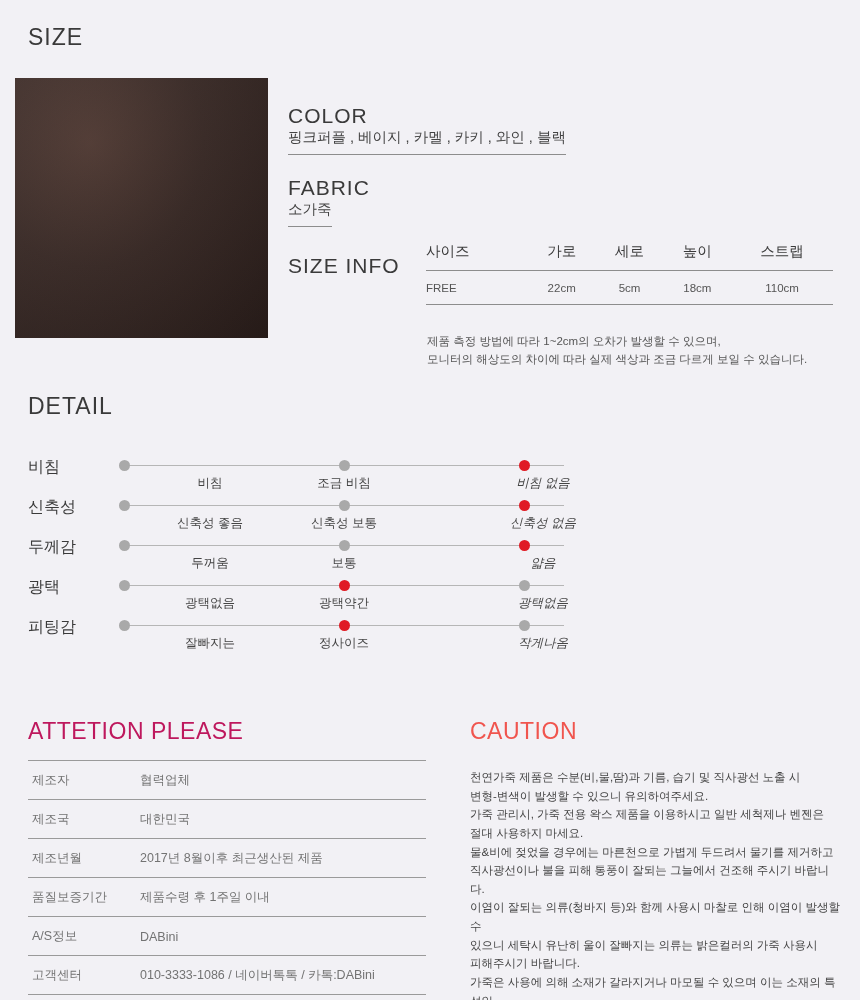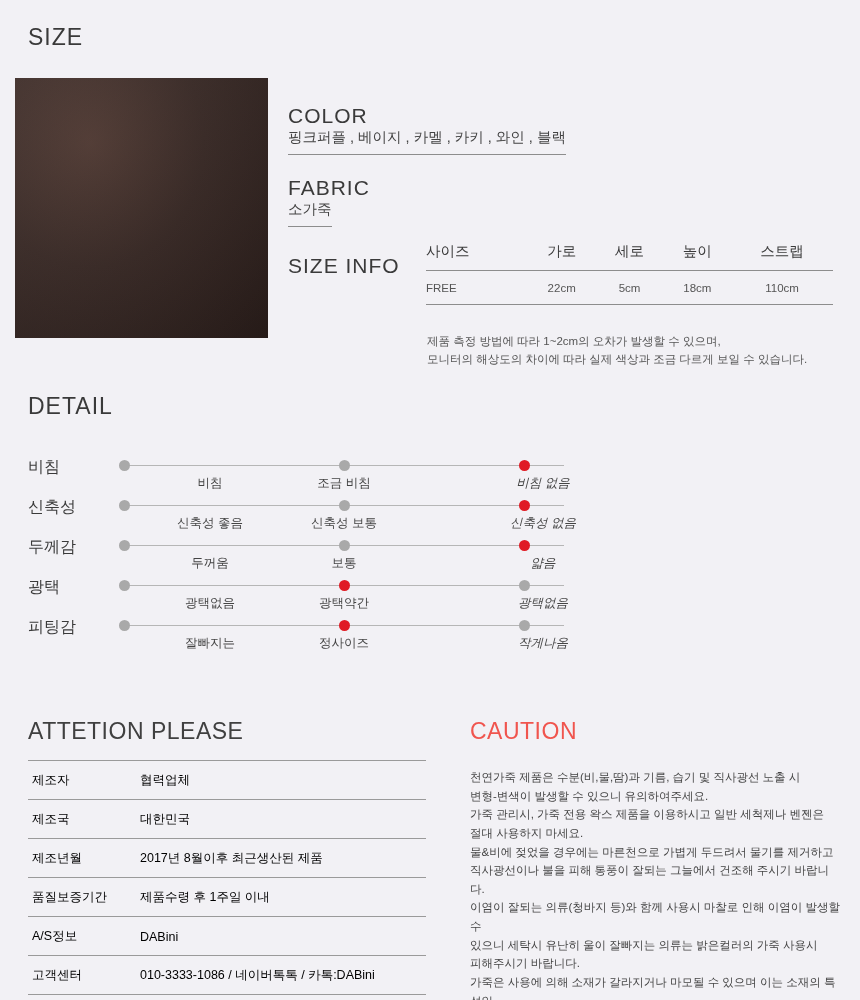--- a/index.html
+++ b/index.html
@@ -144,32 +144,32 @@
   .tick-labels span.t1 { left: 220px; }
   .tick-labels span.t2 { left: 419px; font-style: italic; }
 
   
   .att-heading {
     position: absolute;
     left: 28px;
     top: 718px;
     font-size: 23px;
     letter-spacing: 0.5px;
-    color: #404040;
+    color: #be185d;
   }
   #att-table {
     position: absolute;
     left: 28px;
     top: 760px;
     width: 398px;
     border-collapse: collapse;
   }
   #att-table td {
     font-size: 12.5px;
-    color: #000000;
+    color: #737373;
     padding: 11px 0 10px 0;
     border-bottom: 1px solid #9a9a9a;
   }
   #att-table td.k { width: 112px; padding-left: 4px; }
   #att-table tr.first td { border-top: 1px solid #9a9a9a; }
 
   .caution-heading {
     position: absolute;
     left: 470px;
     top: 718px;

